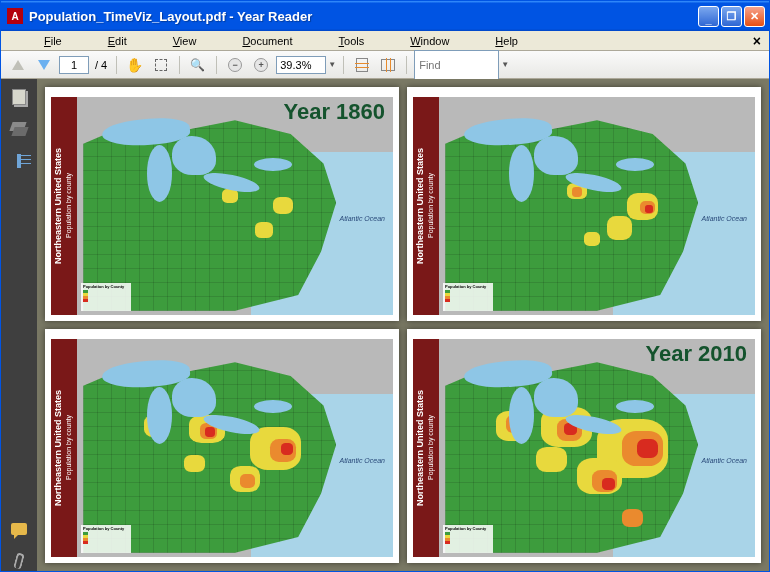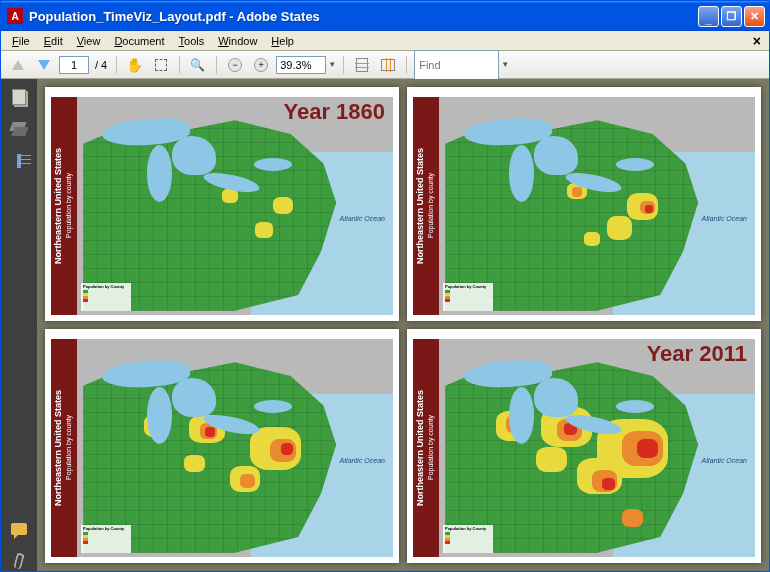--- a/index.html
+++ b/index.html
@@ -51,21 +51,21 @@
 .win-btn.close { background: linear-gradient(to bottom,#f6a38d,#e74f13); }
 .win-btn.min span { position: relative; top: 3px; }
 .menubar {
   height: 20px;
   background: #ece9d8;
   border-bottom: 1px solid #aca899;
   display: flex;
   align-items: center;
   padding: 0 4px;
 }
-.menubar .item { padding: 2px 7px; cursor: default; }
+.menubar .item { padding: 2px 7px; cursor: default; margin-left: 32px; }
 .menubar .item u { text-decoration: underline; }
 .menubar .closex {
   margin-left: auto;
   font-size: 14px;
   font-weight: bold;
   padding: 0 4px;
   cursor: pointer;
 }
 .toolbar {
   height: 28px;
@@ -272,21 +272,21 @@
   position: relative;
   background: #b9b9b9;
   overflow: hidden;
 }
 .year-label {
   position: absolute;
   top: 2px; right: 8px;
   font-family: Arial, sans-serif;
   font-size: 22px;
   font-weight: bold;
-  color: #7f1d1d;
+  color: #14532d;
   z-index: 10;
 }
 .ocean {
   position: absolute;
   right: 0; bottom: 0;
   width: 45%; height: 75%;
   background: #a9d4e8;
   clip-path: polygon(35% 0, 100% 0, 100% 100%, 0 100%, 0 85%, 25% 55%);
 }
 .ocean-label {
@@ -344,21 +344,21 @@
 }
 .legend .lt { font-weight: bold; font-size: 4px; margin-bottom: 1px; }
 .legend .row { display: flex; align-items: center; gap: 2px; }
 .legend .sw { width: 5px; height: 3px; }
 </style>
 </head>
 <body>
 
 <div class="titlebar">
   <div class="app-icon">A</div>
-  <div class="title-text">Population_TimeViz_Layout.pdf - Adobe States</div>
+  <div class="title-text">Population_TimeViz_Layout.pdf - Year Reader</div>
   <div class="win-btns">
     <div class="win-btn min">
         <span>_</span>
       </div>
     <div class="win-btn max">❐</div>
     <div class="win-btn close">✕</div>
   </div>
 </div>
 
 <div class="menubar">
@@ -555,21 +555,21 @@
             </div>
         </div>
       </div>
     </div>
 
     <div class="page">
       <div class="map-sidebar">
         <div><span class="t1">Northeastern United States</span><br><span class="t2">Population by county</span></div>
       </div>
       <div class="map-body">
-        <div class="year-label">Year 2011</div>
+        <div class="year-label">Year 2010</div>
         <div class="ocean"></div>
         <div class="ocean-label">Atlantic
 Ocean</div>
         <div class="land">
           <div class="hot h-y" style="top:32%;left:60%;width:28%;height:30%"></div>
           <div class="hot h-o" style="top:38%;left:70%;width:16%;height:18%"></div>
           <div class="hot h-r" style="top:42%;left:76%;width:8%;height:10%"></div>
           <div class="hot h-y" style="top:26%;left:38%;width:20%;height:20%"></div>
           <div class="hot h-o" style="top:32%;left:44%;width:10%;height:11%"></div>
           <div class="hot h-r" style="top:34%;left:47%;width:5%;height:6%"></div>

